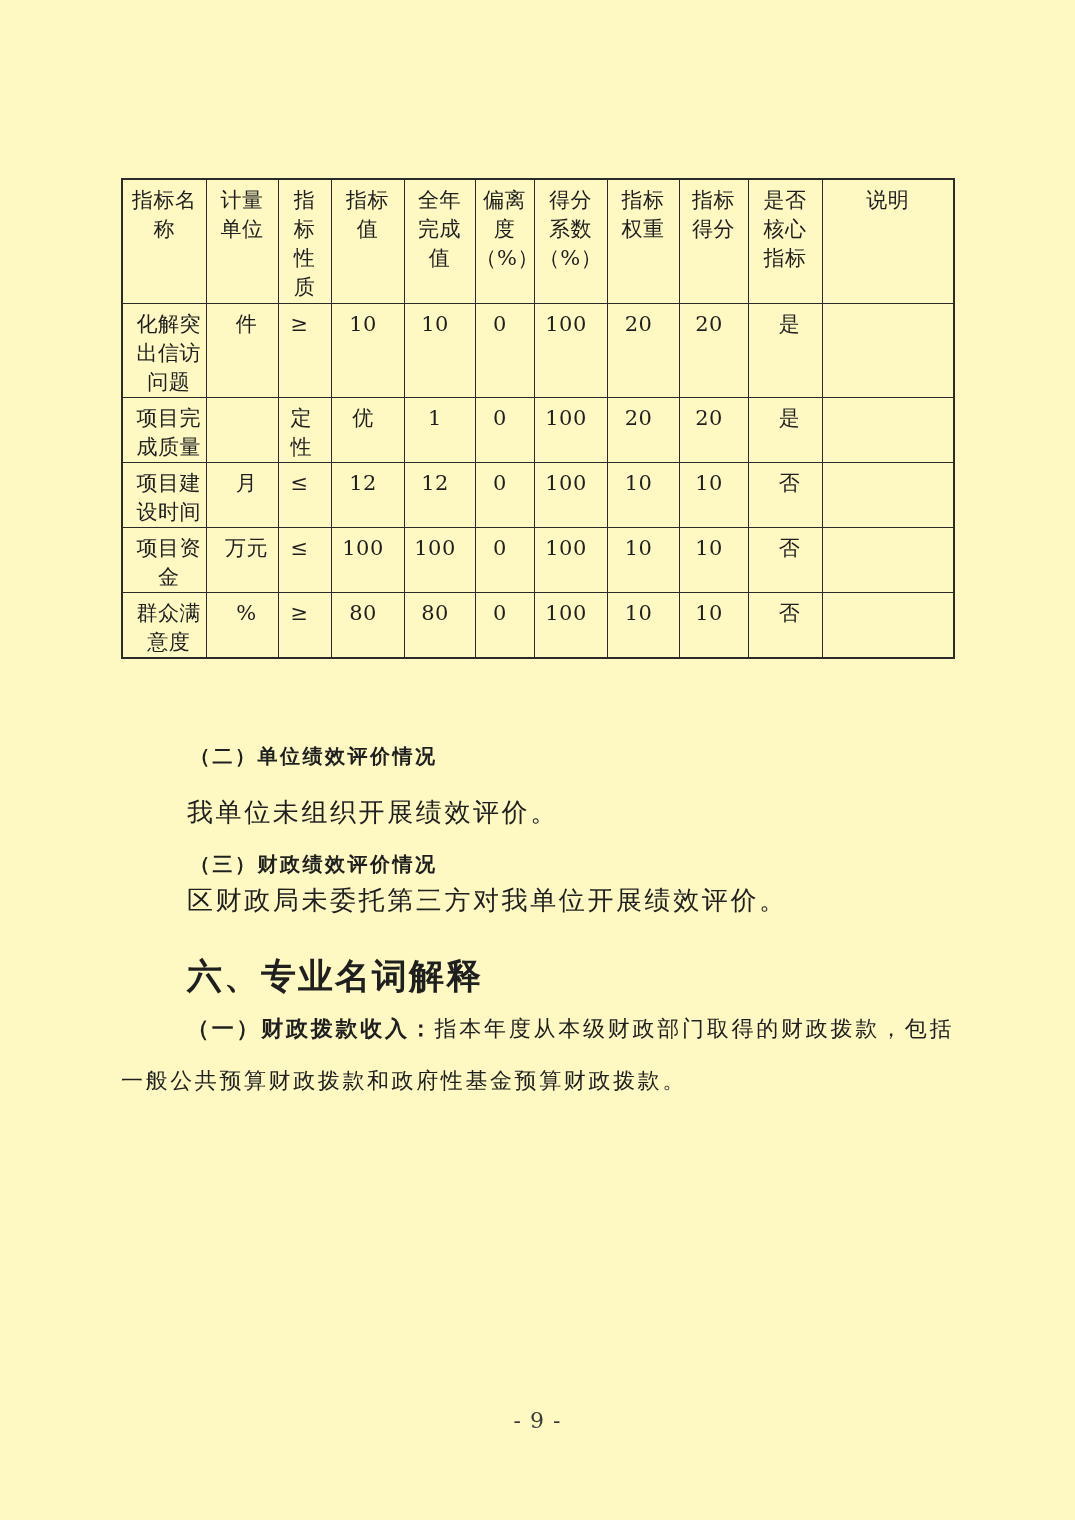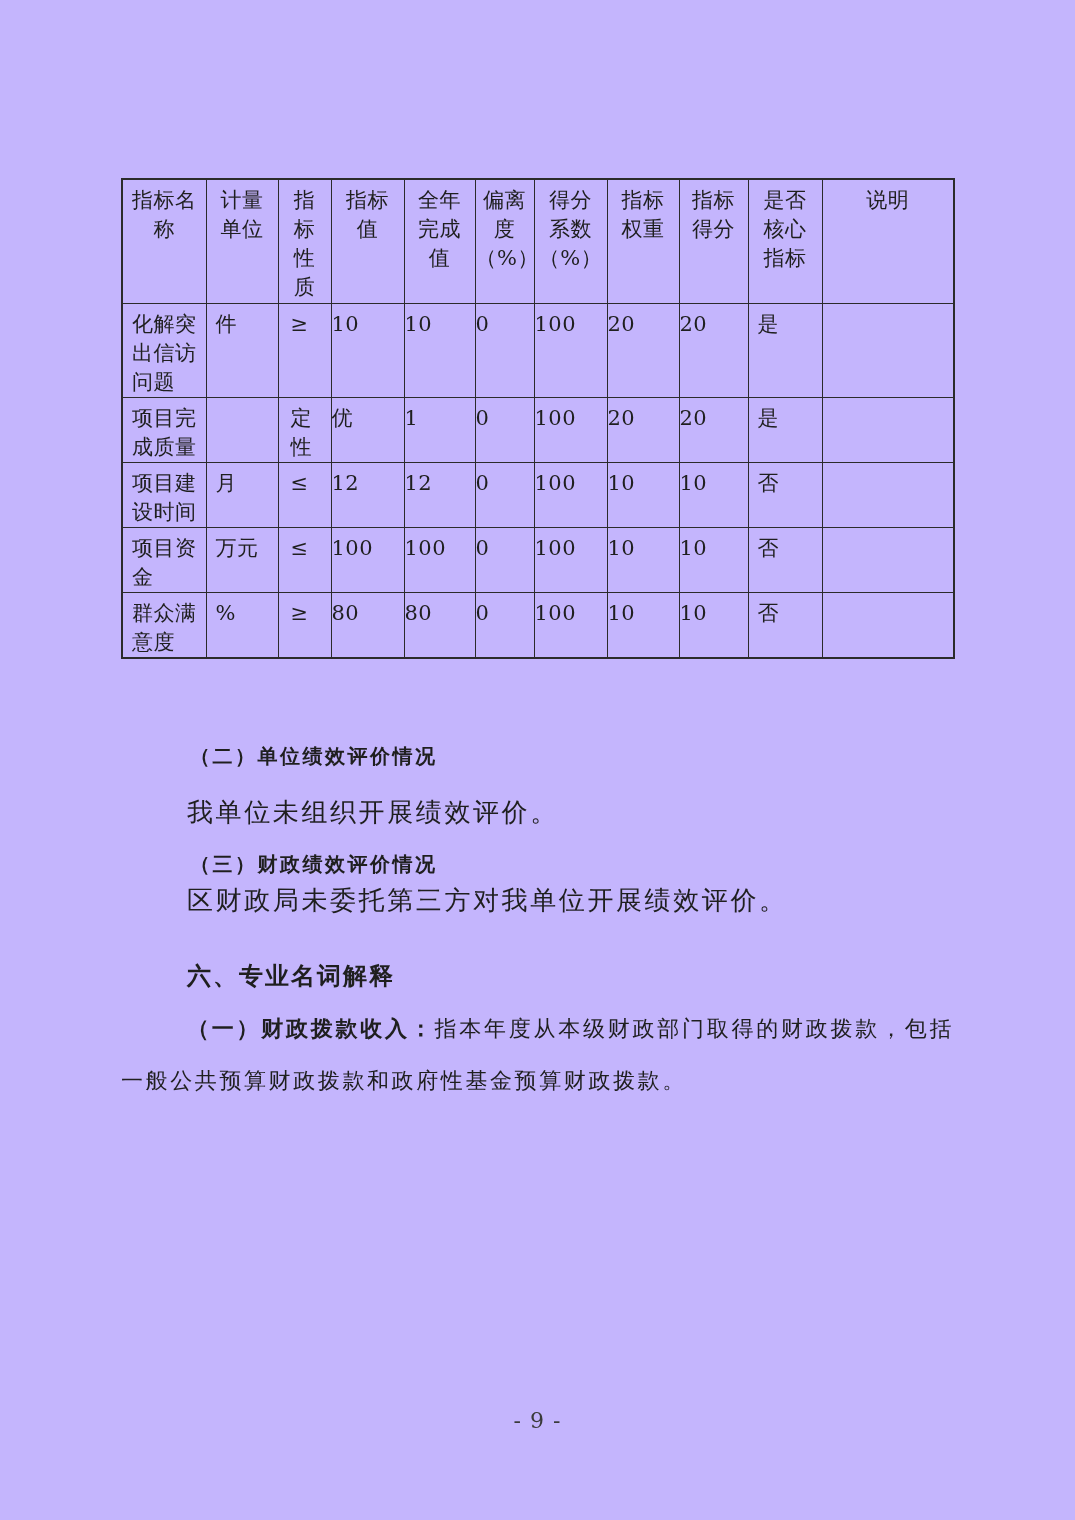--- a/index.html
+++ b/index.html
@@ -1,20 +1,20 @@
 <!DOCTYPE html>
 <html lang="zh"><head>
 <meta charset="utf-8">
 <style>
   html,body{margin:0;padding:0;background:#e8e8e8;}
   .page{
     position:relative;
     width:1075px;height:1520px;
     margin:0 auto;
-    background:#c4b5fd;
+    background:#fef9c3;
     font-family:"DejaVu Serif","Liberation Serif",serif;
     color:#1f1f1f;
     overflow:hidden;
   }
   
   .ind-table{
     position:absolute;left:121px;top:178px;
     border-collapse:collapse;table-layout:fixed;
     width:832px;
     font-size:21px;line-height:29px;letter-spacing:0.5px;
@@ -22,39 +22,39 @@
   .ind-table td,.ind-table th{
     border:1px solid #2b2b2b;
     vertical-align:top;
     padding:6px 0 0 0;
     white-space:pre-line;
     overflow:hidden;
     font-weight:normal;
   }
   .ind-table{border:2px solid #2b2b2b;}
   .ind-table thead th{text-align:center;}
-  .c-left{text-align:left;padding-left:9px !important;}
+  .c-left{text-align:center;padding-left:9px !important;}
   .c-nat{text-align:left;padding-left:12px !important;}
-  .c-num{text-align:left;padding-right:9px !important;}
+  .c-num{text-align:center;padding-right:9px !important;}
   
   .h-sub{
     position:absolute;left:121px;width:833px;
     font-size:20px;font-weight:bold;line-height:36px;
     letter-spacing:2.5px;
     padding-left:69px;box-sizing:border-box;
   }
   .para{
     position:absolute;left:121px;width:833px;
     font-size:26px;line-height:40px;letter-spacing:2.6px;
     padding-left:66px;box-sizing:border-box;
   }
   .h-main{
     position:absolute;left:121px;width:833px;
     font-family:"DejaVu Sans","Liberation Sans",sans-serif;
-    font-size:24px;font-weight:bold;line-height:40px;
+    font-size:35px;font-weight:bold;line-height:40px;
     letter-spacing:2px;
     padding-left:66px;box-sizing:border-box;
   }
   .def{
     position:absolute;left:121px;width:833px;
     font-size:22px;line-height:52px;letter-spacing:2.6px;
     text-align:justify;text-indent:66px;
   }
   .def .lead{font-weight:bold;}
   .footer{

